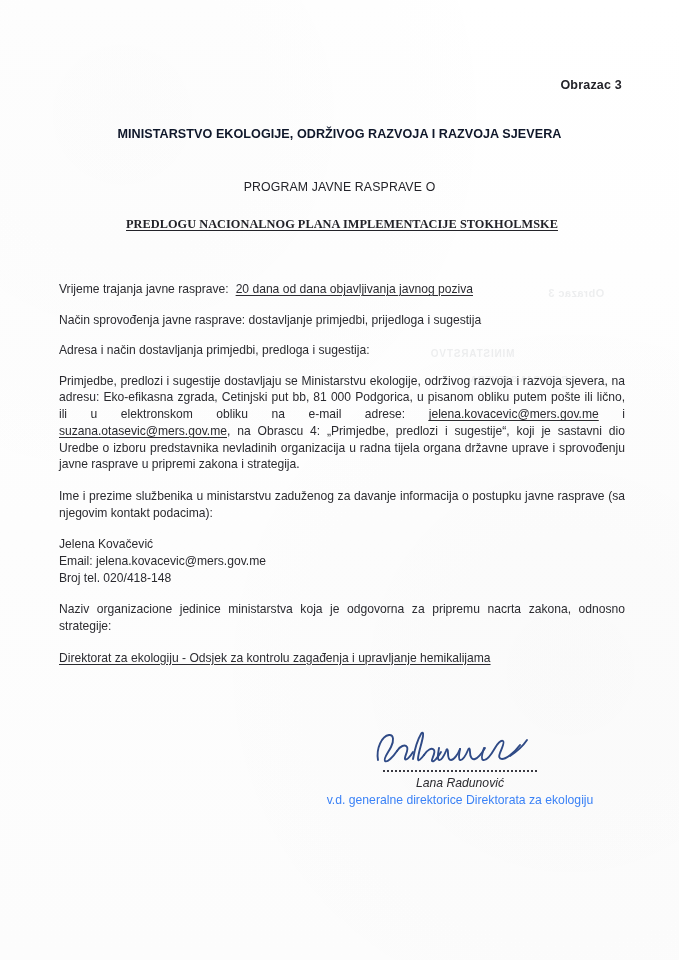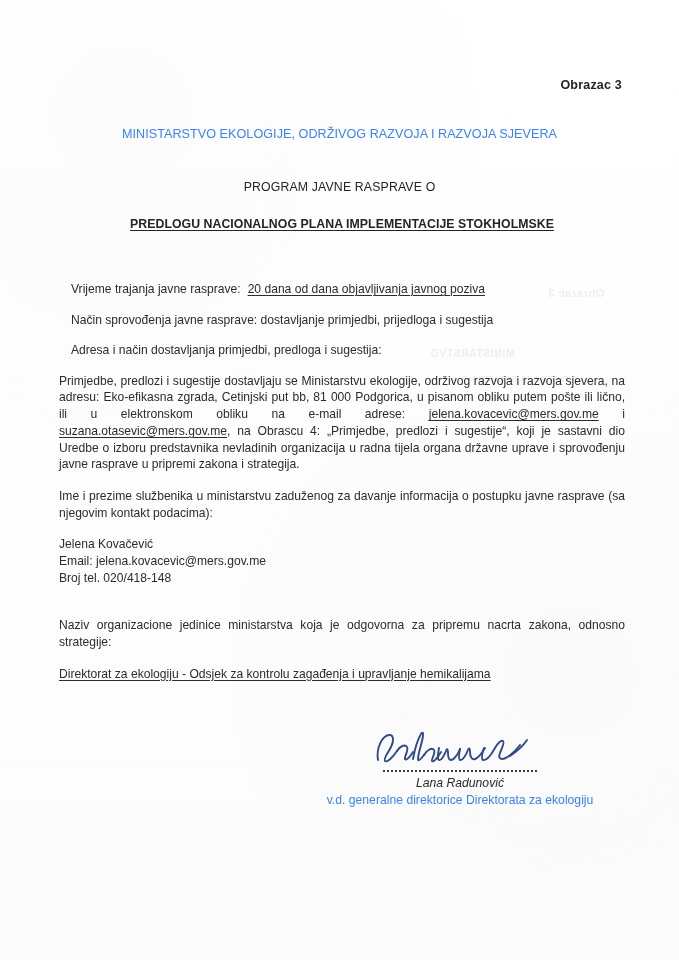--- a/index.html
+++ b/index.html
@@ -61,23 +61,23 @@
     letter-spacing: 0.2px;
     color: #232329;
   }
 
   .ministry-line {
     position: absolute;
     left: 0; right: 0;
     top: 127px;
     text-align: center;
     font-size: 12.6px;
-    font-weight: normal;
+    font-weight: bold;
     letter-spacing: 0.05px;
-    color: #3b82f6;
+    color: #0f172a;
   }
 
   .program-line {
     position: absolute;
     left: 0; right: 0;
     top: 180px;
     text-align: center;
     font-size: 12.3px;
     font-weight: normal;
     letter-spacing: 0.15px;
@@ -87,20 +87,21 @@
   .subject-block {
     position: absolute;
     left: 60px; right: 55px;
     top: 215px;
     text-align: center;
     font-size: 12.3px;
     font-weight: bold;
     line-height: 19px;
     letter-spacing: 0.05px;
     color: #232329;
+    font-family: Liberation Serif, serif;
   }
   .subject-block .u {
     text-decoration: underline;
     text-underline-offset: 2px;
     text-decoration-thickness: 1px;
   }
 
   
   .body-area {
     position: absolute;
@@ -108,21 +109,20 @@
     top: 281px;
     width: 566px;
     font-size: 12.1px;
     line-height: 16.6px;
     color: #2b2b30;
   }
 
   .line-row {
     margin-bottom: 14px;
     white-space: nowrap;
-    margin-left: 12px;
   }
   .line-row .uline {
     text-decoration: underline;
     text-underline-offset: 2px;
     text-decoration-thickness: 1px;
   }
   .spacer-pre { display: inline-block; width: 7px; }
 
   .para {
     text-align: justify;
@@ -132,21 +132,21 @@
   }
   .para a, .para .mail {
     color: inherit;
     text-decoration: underline;
     text-underline-offset: 2px;
     text-decoration-thickness: 1px;
   }
 
   .contact-block {
     line-height: 16.6px;
-    margin-bottom: 31px;
+    margin-bottom: 15px;
   }
   .contact-block div { white-space: nowrap; }
 
   .unit-line {
     text-decoration: underline;
     text-underline-offset: 2px;
     text-decoration-thickness: 1px;
     white-space: nowrap;
     margin-bottom: 16px;
   }

